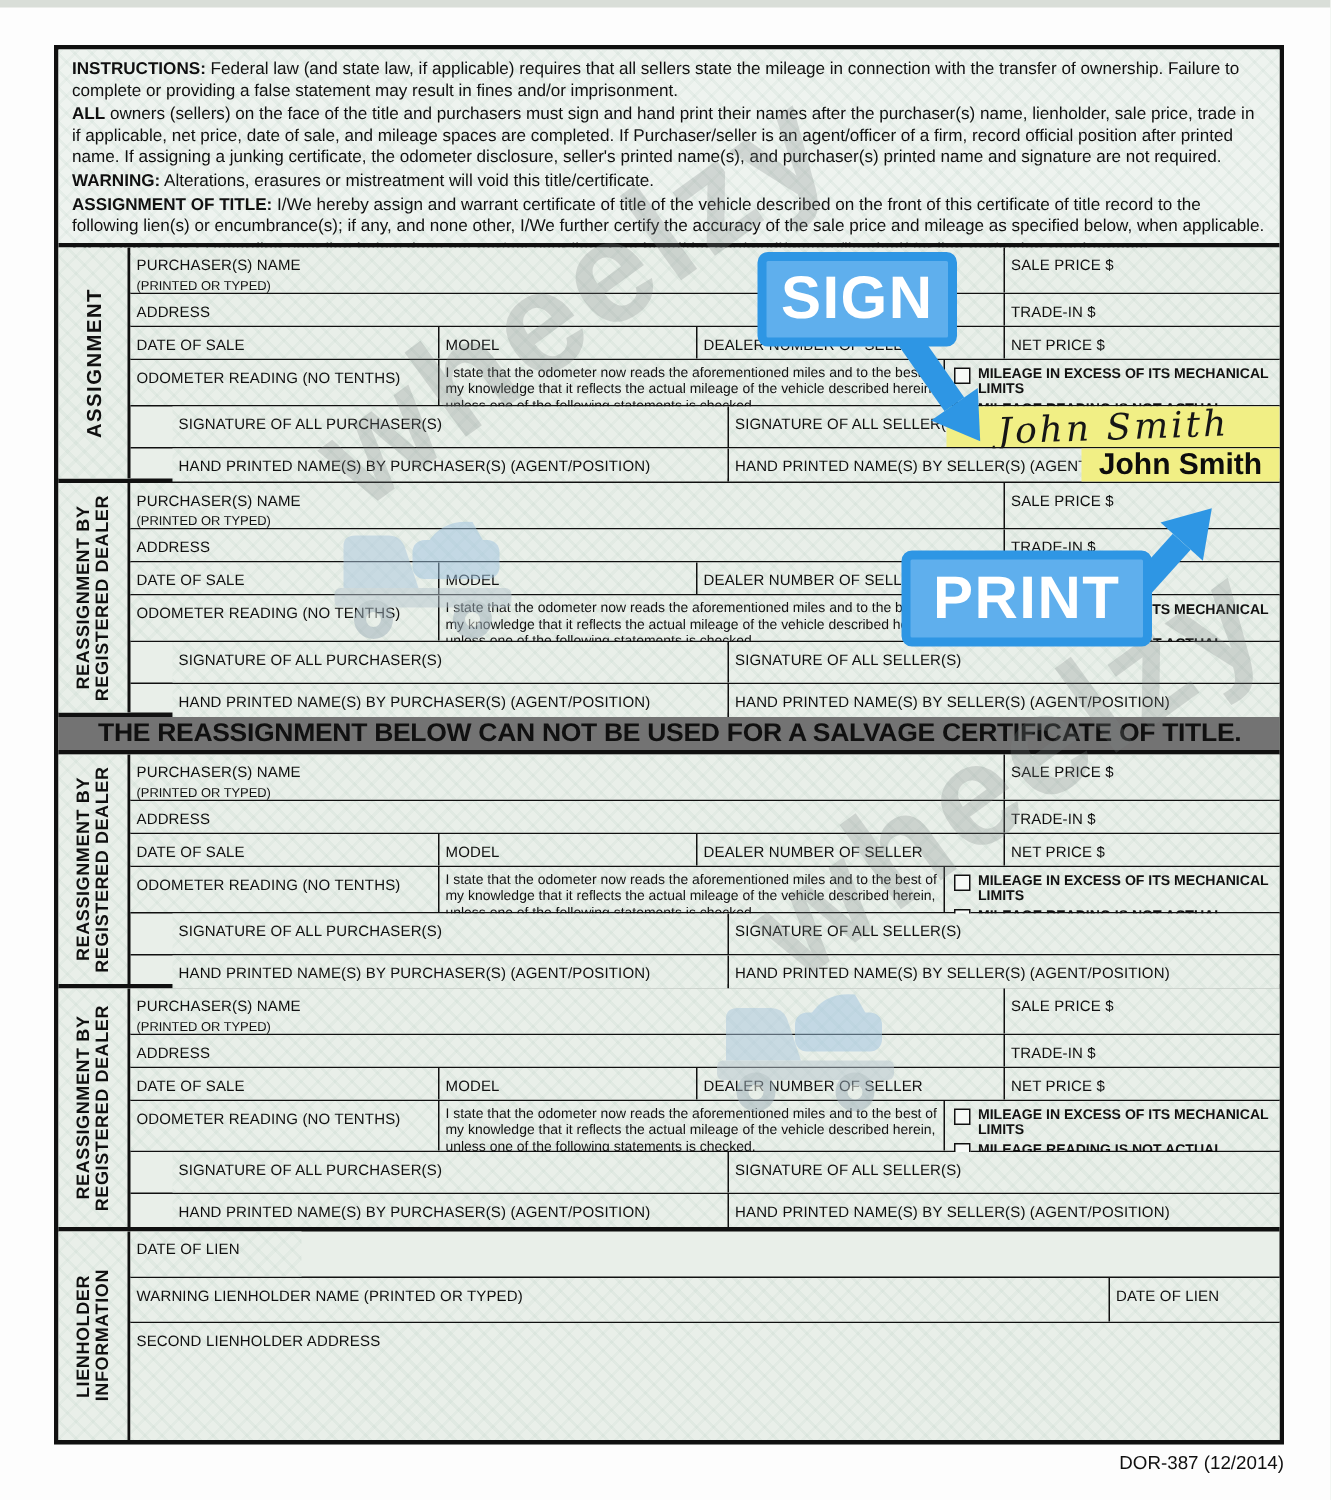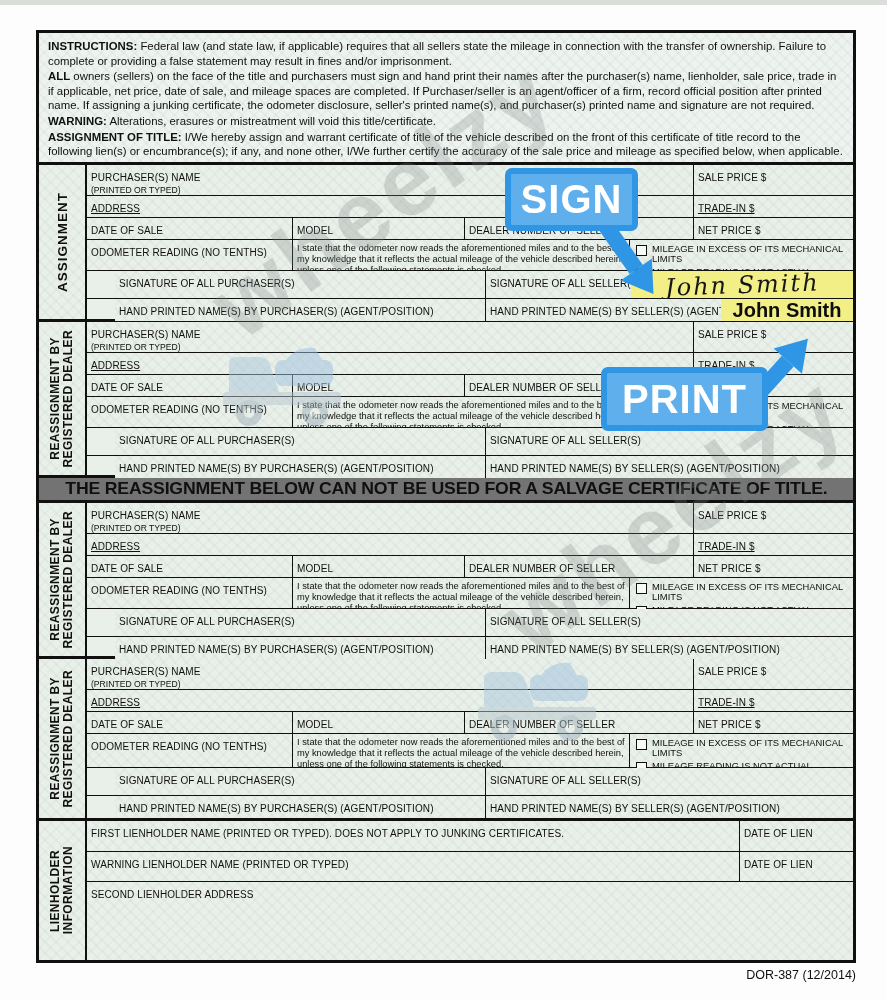--- a/index.html
+++ b/index.html
@@ -39,36 +39,36 @@
   }
   .vlab2{font-size:12px;letter-spacing:.4px;line-height:1.05;}
   .content{flex:1;display:flex;flex-direction:column;min-width:0;}
   .row{display:flex;box-sizing:border-box;border-top:1px solid #101010;}
   .row:first-child{border-top:none;}
   .cell{box-sizing:border-box;border-left:1px solid #101010;padding:2px 4px;position:relative;min-width:0;}
   .cell:first-child{border-left:none;}
   .flab{font-size:10px;letter-spacing:.1px;}
   .fsub{font-size:8.6px;display:block;margin-top:0px;}
   .r1{height:30px;}
-  .r2{height:22px;text-decoration:underline;}
+  .r2{height:22px;}
   .r3{height:22px;}
   .r4{height:31px;}
   .r5{flex:1;min-height:28px;}
   .r6{height:24px;}
   .w-date{width:205px;}
   .w-model{width:172px;}
   .w-dealer{flex:1;}
-  .w-price{width:160px;}
+  .w-price{width:184px;}
   .w-odo{width:205px;}
   .w-stmt{flex:1;}
   .w-checks{width:224px;}
   .w-half-l{width:370px;margin-left:28px;}
   .w-half-r{flex:1;}
   .stmt{font-size:9.3px;line-height:1.18;padding-top:3px;}
-  .checks{padding-top:4px;}
+  .checks{padding-top:4px;font-weight:bold;}
   .chkline{display:flex;align-items:flex-start;margin-bottom:3px;}
   .chkbox{
     width:9px;height:9px;border:1px solid #101010;background:#f7faf7;
     display:inline-block;margin:1px 5px 0 2px;flex:0 0 auto;
   }
   .chklab{font-size:9.4px;line-height:1.05;}
   .chkwarn{font-size:7.4px;display:block;}
   
   .banner{
     height:25px;border-bottom:3px solid #101010;box-sizing:border-box;
@@ -492,23 +492,20 @@
     </div>
   </div>
 
   <div class="section" style="flex:1;border-bottom:none;">
     <div class="sidecol pat">
       <span class="vlab vlab2">LIENHOLDER</span>
       <span class="vlab vlab2">INFORMATION</span>
     </div>
     <div class="content">
       <div class="row lrow1">
-        <div class="cell pat" style="flex:1">
-          <span class="flab">FIRST LIENHOLDER NAME (PRINTED OR TYPED). DOES NOT APPLY TO JUNKING CERTIFICATES.</span>
-        </div>
         <div class="cell pat w-lien-date">
           <span class="flab">DATE OF LIEN</span>
         </div>
       </div>
       <div class="row lrow1">
         <div class="cell pat" style="flex:1">
           <span class="flab">WARNING LIENHOLDER NAME (PRINTED OR TYPED)</span>
         </div>
         <div class="cell pat w-lien-date">
           <span class="flab">DATE OF LIEN</span>

